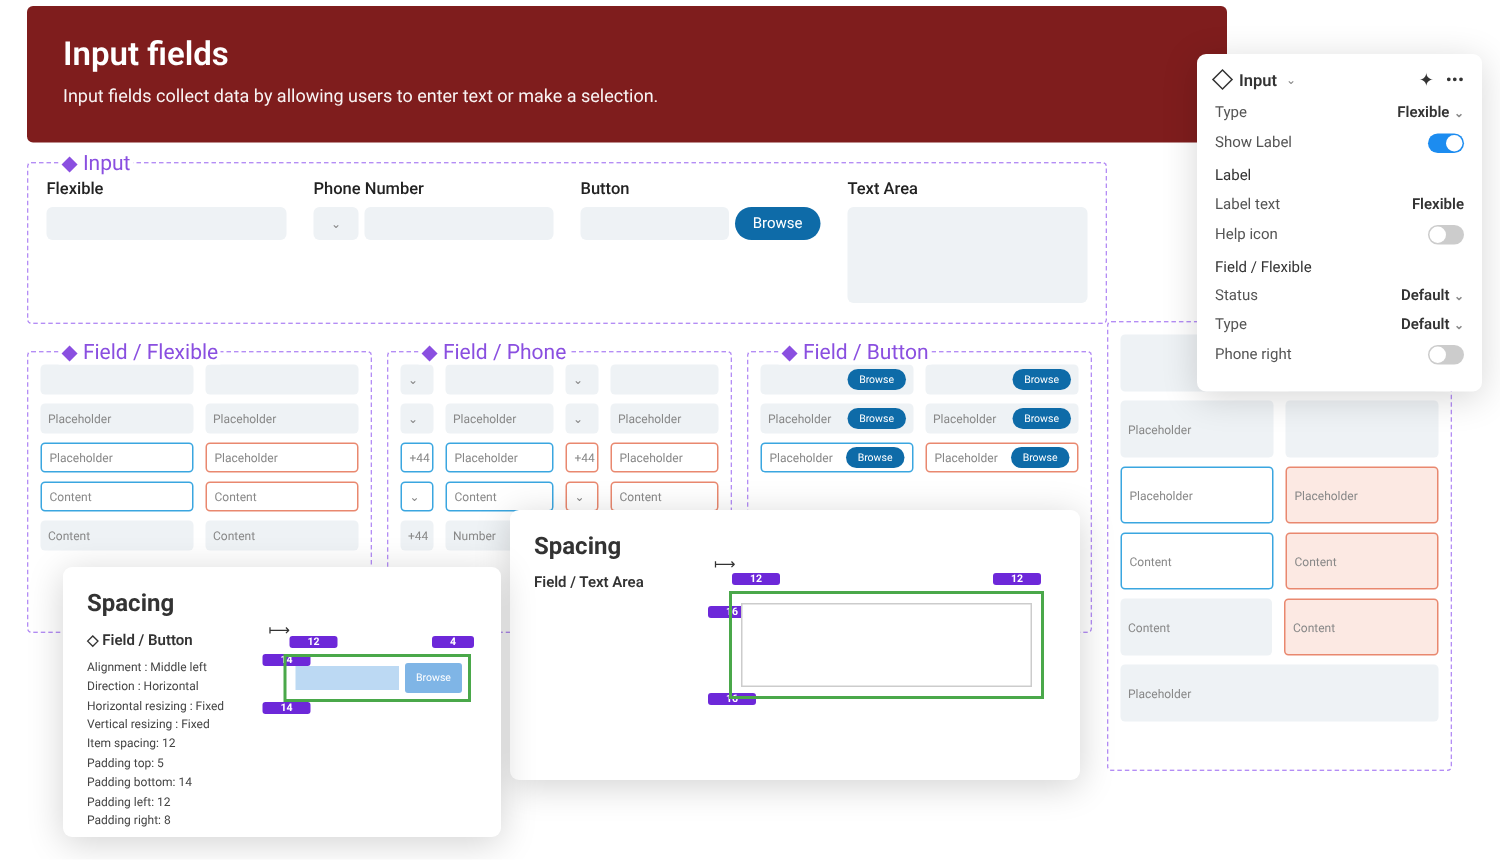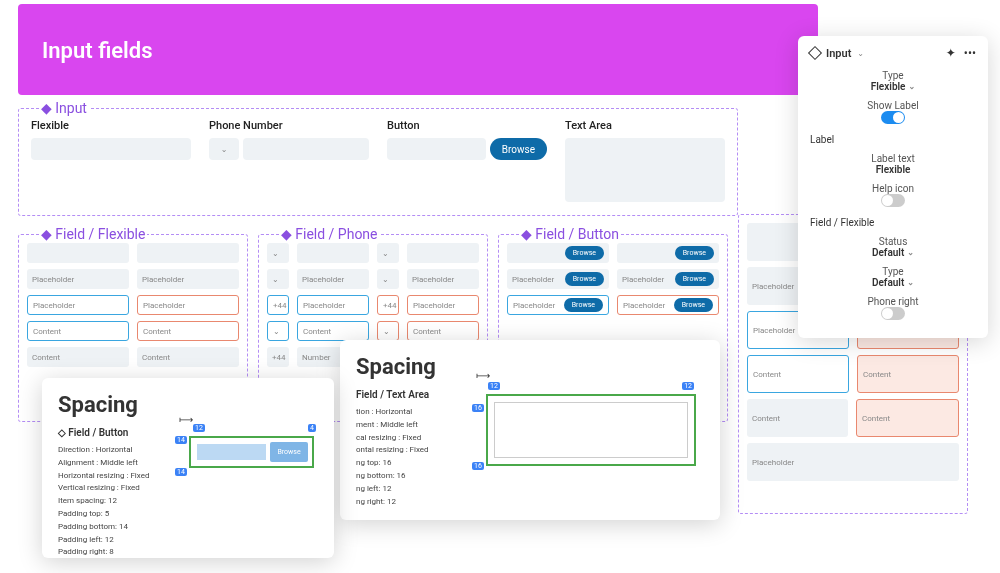--- a/index.html
+++ b/index.html
@@ -1,19 +1,19 @@
 <!DOCTYPE html>
 <html><head>
 <meta charset="utf-8">
 <style>
   * { box-sizing: border-box; margin: 0; padding: 0; font-family: -apple-system, BlinkMacSystemFont, "Segoe UI", Roboto, sans-serif; }
   body { background: #fff; width: 1000px; height: 573px; position: relative; overflow: hidden; font-size: 11px; color: #333; }
 
   
-  .header { background: #d946ef; color: #fff; padding: 34px 24px 24px; width: 800px; border-radius: 4px; margin: 4px 0 8px 18px; }
+  .header { background: #7f1d1d; color: #fff; padding: 20px 24px 24px; width: 800px; border-radius: 4px; margin: 4px 0 8px 18px; }
   .header h1 { font-size: 22px; font-weight: 600; margin-bottom: 8px; }
   .header p { font-size: 12px; opacity: .95; }
 
   
   .dashed { border: 1px dashed #b48df5; border-radius: 3px; position: absolute; }
   .dashed-label { position: absolute; top: -9px; left: 20px; font-size: 14px; color: #8a4fe0; background: #fff; padding: 0 2px; }
 
   
   .input-row { left: 18px; top: 108px; width: 720px; height: 108px; padding: 10px 12px; }
   .input-row-inner { display: flex; gap: 18px; }
@@ -39,51 +39,52 @@
   .cell.red-outline { border: 1px solid #e9886f; background: #fff; }
   .cell.red-fill { background: #fce9e3; border: 1px solid #e9886f; }
   .mini-browse { background: #0e6ba8; color: #fff; font-size: 7px; padding: 3px 8px; border-radius: 10px; margin-left: auto; }
   .prefix-mini { width: 22px; flex: 0 0 22px; }
   .tall { height: 38px; }
 
   
   .panel { position: absolute; background: #fff; border-radius: 6px; box-shadow: 0 4px 24px rgba(0,0,0,.18); padding: 14px 16px; }
   .sp1 { left: 42px; top: 378px; width: 292px; height: 180px; }
   .sp2 { left: 340px; top: 340px; width: 380px; height: 180px; }
-  .panel h2 { font-size: 22px; font-weight: 700; margin-bottom: 10px; }
+  .panel h2 { font-size: 16px; font-weight: 700; margin-bottom: 10px; }
   .panel-sub { font-size: 10px; font-weight: 600; margin-bottom: 6px; }
   .spec { font-size: 8px; color: #444; line-height: 1.6; }
   .spacing-diagram { position: absolute; }
   .sp1 .spacing-diagram { right: 10px; top: 48px; width: 145px; height: 52px; }
   .sp2 .spacing-diagram { right: 14px; top: 44px; width: 230px; height: 92px; }
   .diag-outer { border: 2px solid #4aa84a; position: absolute; inset: 10px; }
   .diag-inner-bar { position: absolute; background: #c4e8c4; }
-  .diag-tag { position: absolute; background: #3b82f6; color: #fff; font-size: 7px; padding: 0 2px; border-radius: 2px; }
+  .diag-tag { position: absolute; background: #6d28d9; color: #fff; font-size: 7px; padding: 0 12px; border-radius: 2px; font-weight: bold; }
 
   
   .inspector { position: absolute; right: 12px; top: 36px; width: 190px; background: #fff; border-radius: 6px; box-shadow: 0 4px 24px rgba(0,0,0,.16); padding: 10px 12px; font-size: 10px; }
   .insp-head { display: flex; align-items: center; gap: 6px; margin-bottom: 10px; }
   .insp-head .title { font-weight: 600; font-size: 11px; }
-  .insp-row { display: flex; justify-content: space-between; align-items: center; margin: 8px 0; flex-direction: column; }
+  .insp-row { display: flex; justify-content: space-between; align-items: center; margin: 8px 0; }
   .insp-label { color: #555; }
   .insp-value { font-weight: 600; font-size: 10px; display: flex; align-items: center; gap: 3px; }
   .chev { font-size: 8px; color: #888; }
   .toggle { width: 24px; height: 13px; border-radius: 7px; background: #ccc; position: relative; }
   .toggle::after { content: ""; position: absolute; width: 11px; height: 11px; background: #fff; border-radius: 50%; top: 1px; left: 1px; }
   .toggle.on { background: #1c8cf0; }
   .toggle.on::after { left: auto; right: 1px; }
   .insp-section { font-weight: 400; font-size: 10px; margin: 10px 0 4px; }
   .diamond-icon { width: 10px; height: 10px; border: 1px solid #333; transform: rotate(45deg); flex: 0 0 10px; }
   .head-icons { margin-left: auto; display: flex; gap: 8px; color: #333; font-size: 12px; }
 </style>
 </head>
 <body>
 
 <div class="header">
   <h1>Input fields</h1>
+  <p>Input fields collect data by allowing users to enter text or make a selection.</p>
 </div>
 
 <div class="dashed input-row">
   <span class="dashed-label">◆ <span>Input</span></span>
   <div class="input-row-inner">
     <div class="col">
       <div class="col-label">Flexible</div>
       <div class="input-box"></div>
     </div>
     <div class="col">
@@ -231,48 +232,38 @@
       <div class="cell red-fill tall">Content</div>
     </div>
   <div class="pair-row">
       <div class="cell grey tall">Placeholder</div>
     </div>
 </div>
 
 <div class="panel sp2">
   <h2>Spacing</h2>
   <div class="panel-sub">Field / Text Area</div>
-  <div class="spec">
-    <div>tion : Horizontal</div>
-      <div>ment : Middle left</div>
-      <div>cal resizing : Fixed</div>
-      <div>ontal resizing : Fixed</div>
-    <div>ng top: 16</div>
-      <div>ng bottom: 16</div>
-      <div>ng left: 12</div>
-      <div>ng right: 12</div>
-  </div>
   <div class="spacing-diagram">
     <span style="position:absolute;left:0;top:-14px;font-size:10px">⟼</span>
     <div class="diag-tag" style="left:12px;top:-2px">12</div>
     <div class="diag-tag" style="right:12px;top:-2px">12</div>
     <div class="diag-tag" style="left:-4px;top:20px">16</div>
     <div class="diag-tag" style="left:-4px;bottom:6px">16</div>
     <div class="diag-outer">
       <div class="diag-inner-bar" style="inset:6px;background:#fff;border:1px solid #ccc"></div>
     </div>
   </div>
 </div>
 
 <div class="panel sp1">
   <h2>Spacing</h2>
   <div class="panel-sub"><span>◇</span> <span>Field / Button</span></div>
   <div class="spec">
-    <div>Direction : Horizontal</div>
-      <div>Alignment : Middle left</div>
+    <div>Alignment : Middle left</div>
+      <div>Direction : Horizontal</div>
       <div>Horizontal resizing : Fixed</div>
       <div>Vertical resizing : Fixed</div>
     <div>Item spacing: 12</div>
       <div>Padding top: 5</div>
       <div>Padding bottom: 14</div>
       <div>Padding left: 12</div>
       <div>Padding right: 8</div>
   </div>
   <div class="spacing-diagram">
     <span style="position:absolute;left:0;top:-12px;font-size:10px">⟼</span>

